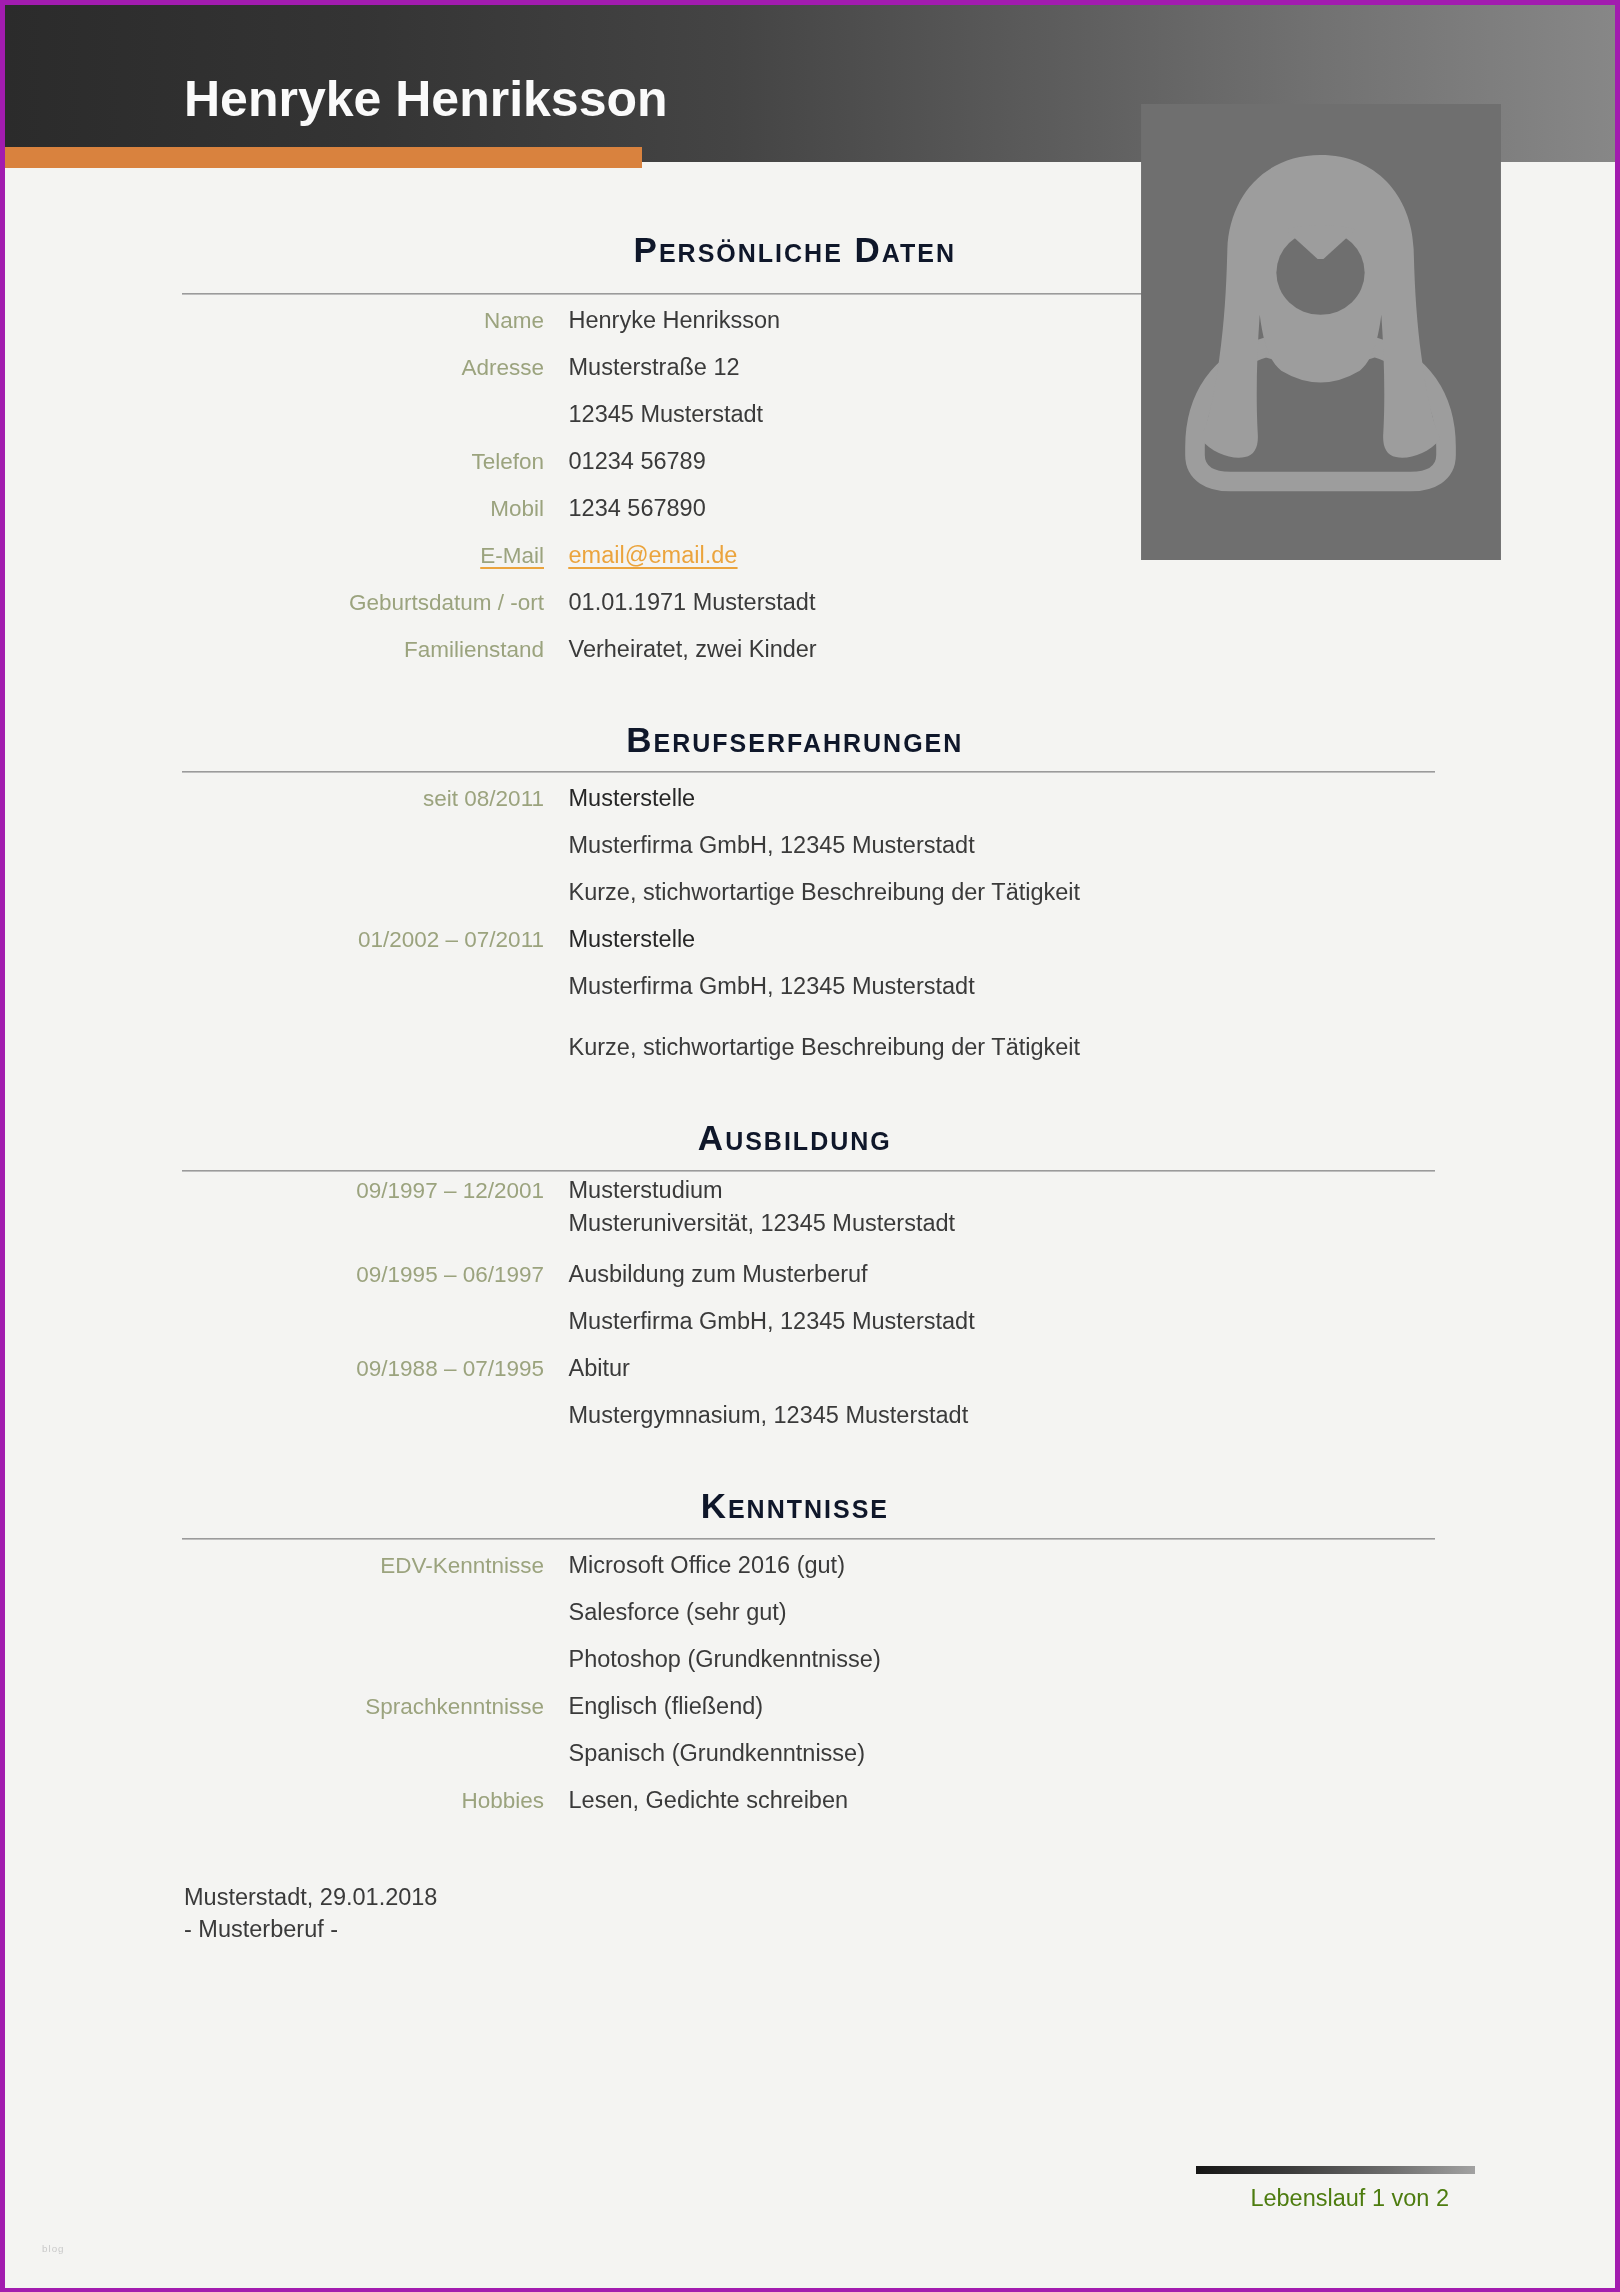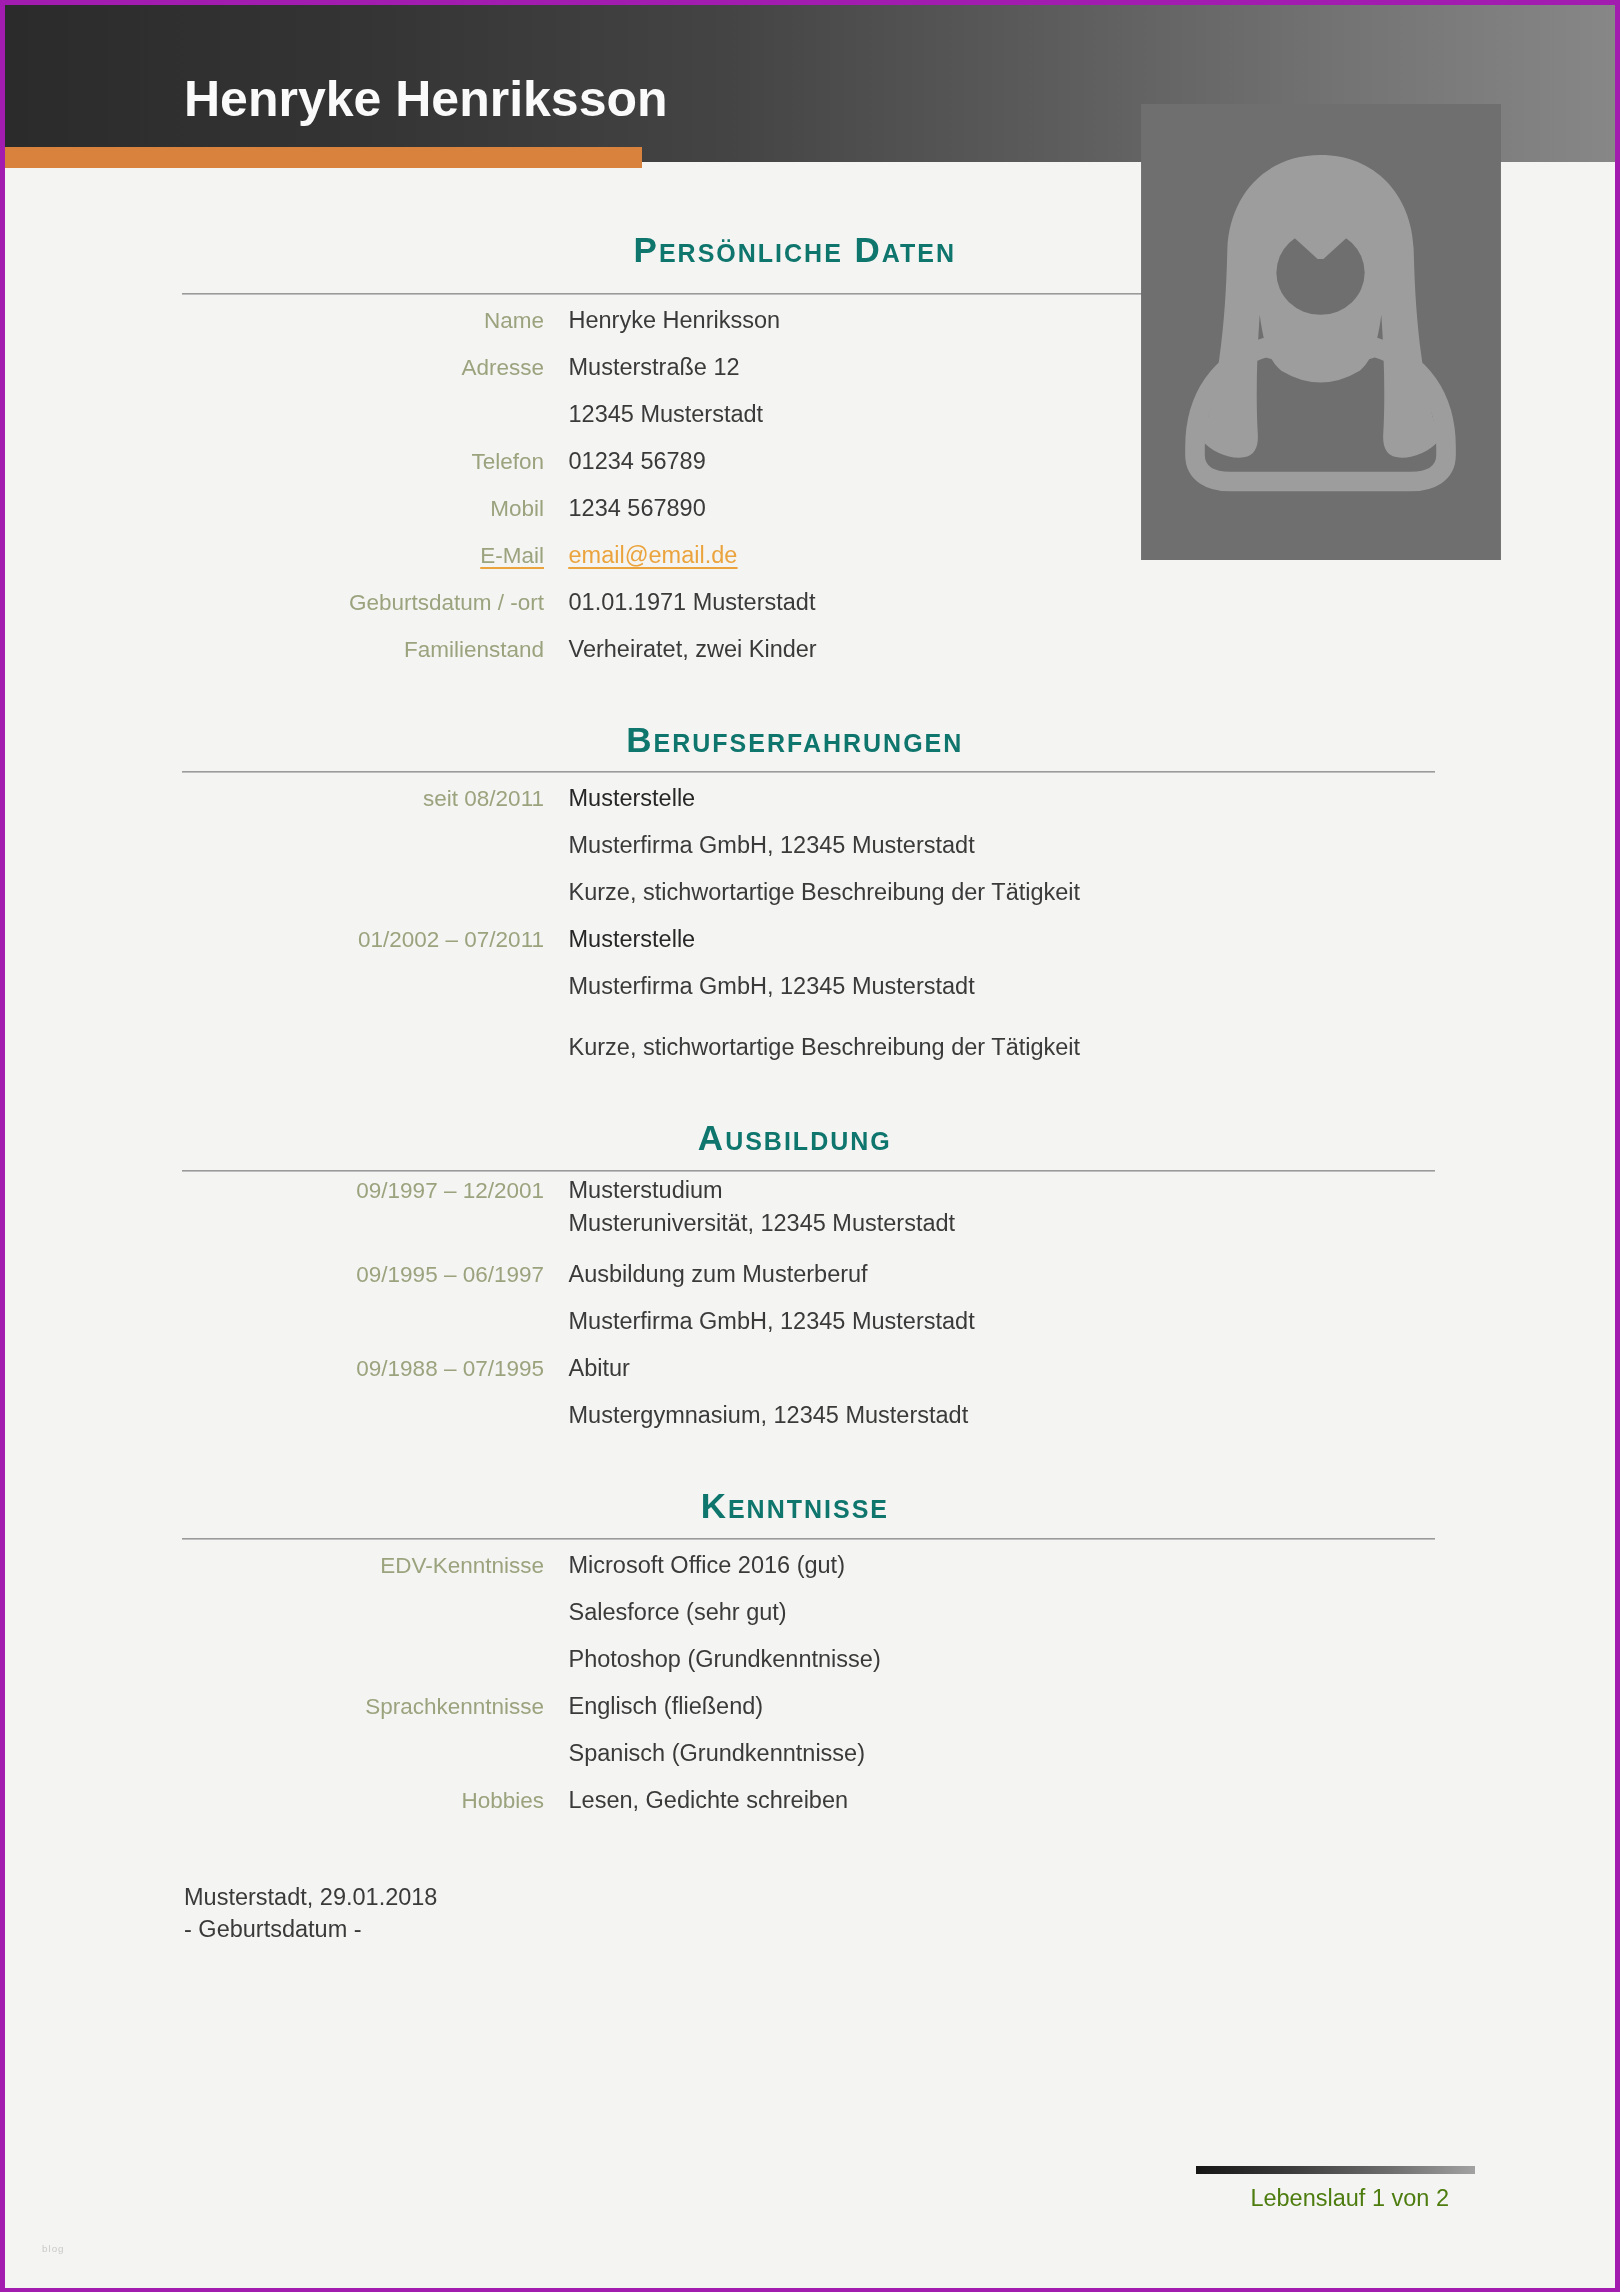--- a/index.html
+++ b/index.html
@@ -19,21 +19,21 @@
   }
   .orange-bar{position:absolute;left:0;top:142px;width:637px;height:20.6px;background:#d9823e;z-index:3;}
   
   .photo{position:absolute;left:1136px;top:99px;width:360px;height:456px;z-index:5;}
   .photo svg{display:block;width:100%;height:100%;}
   
   .content{position:relative;margin-left:177px;width:1253px;}
   .section-title{
     margin:49px 0 0;text-align:center;padding-right:27.4px;
     font-variant:small-caps;font-weight:bold;font-size:35px;line-height:35px;
-    color:#0f766e;letter-spacing:2px;
+    color:#0f172a;letter-spacing:2px;
   }
   .section:first-child .section-title{margin-top:70px;}
   .divider{height:2px;margin-top:14.7px;background:linear-gradient(#898989,#cfcfcf);}
   .section:first-child .divider{margin-top:25.5px;}
   .rows{margin-top:2px;}
   .row{display:flex;}
   .row .label{flex:none;width:362px;text-align:right;color:#9ba37e;font-size:22.5px;line-height:47px;white-space:nowrap;}
   .row .value{margin-left:24.5px;font-size:23.5px;line-height:47px;}
   .row.bold .value{font-weight:normal;color:#262626;}
   .row.gap{margin-top:13.7px;}
@@ -197,21 +197,21 @@
             <div class="value">Spanisch (Grundkenntnisse)</div>
           </div>
           <div class="row">
             <div class="label">Hobbies</div>
             <div class="value">Lesen, Gedichte schreiben</div>
           </div>
         </div>
       </div>
       <div class="signature">
         <div>Musterstadt, 29.01.2018</div>
-        <div>- Geburtsdatum -</div>
+        <div>- Musterberuf -</div>
       </div>
     </div>
 
   <div class="footer-bar"></div>
   <div class="footer-text">Lebenslauf 1 von 2</div>
   <div class="watermark">blog</div>
 
 </div>
 
 

